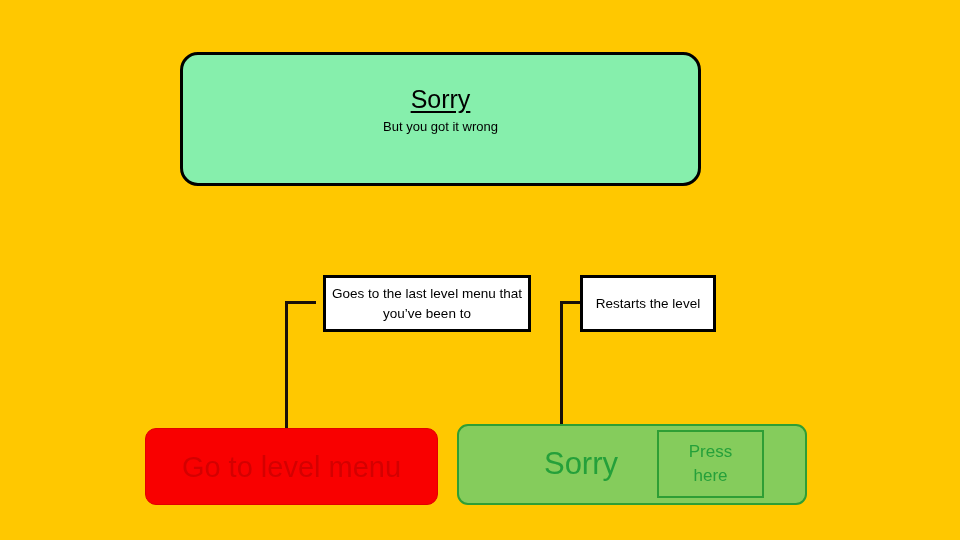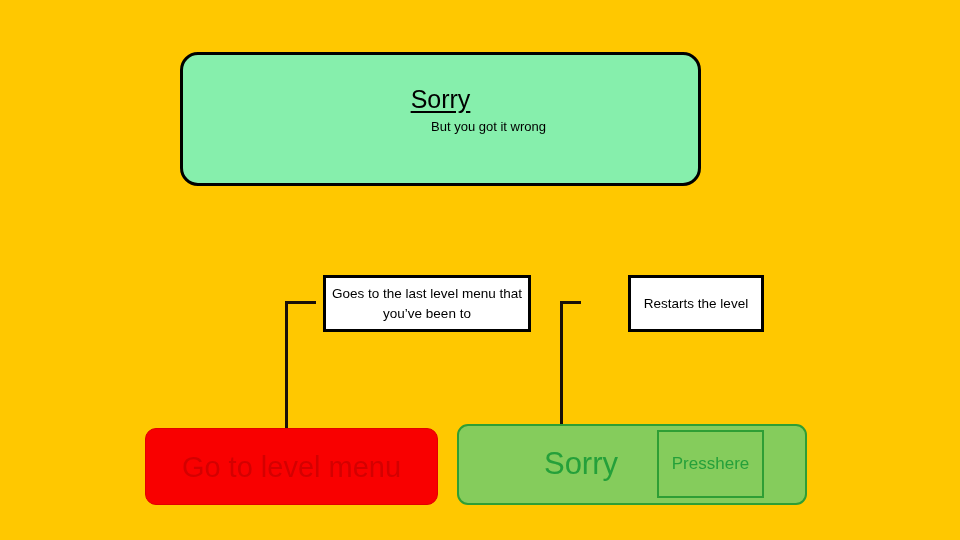--- a/index.html
+++ b/index.html
@@ -48,21 +48,20 @@
   }
   .message-subtitle {
     position: absolute;
     left: 0;
     top: 64px;
     width: 100%;
     text-align: center;
     font-size: 13px;
     line-height: 16px;
     color: #000000;
-    padding-left: 48px;
   }
 
   
   .callout {
     position: absolute;
     background: #FFFFFF;
     border: 3px solid #000000;
     box-sizing: border-box;
     display: flex;
     align-items: center;
@@ -78,21 +77,20 @@
     top: 275px;
     width: 208px;
     height: 57px;
     margin-left: 8px;
   }
   .callout-right {
     left: 580px;
     top: 275px;
     width: 136px;
     height: 57px;
-    margin-left: 48px;
   }
 
   
   .conn {
     position: absolute;
     background: #1a1008;
   }
   
   .conn-left-h {
     left: 285px;
@@ -162,21 +160,21 @@
   }
   .press-box {
     position: absolute;
     left: 198px;
     top: 4px;
     width: 107px;
     height: 68px;
     border: 2px solid #2E9E35;
     box-sizing: border-box;
     display: flex;
-    flex-direction: row;
+    flex-direction: column;
     align-items: center;
     justify-content: center;
     color: #25A03A;
     font-size: 17px;
     line-height: 24px;
     text-align: center;
   }
 </style>
 </head>
 <body>

